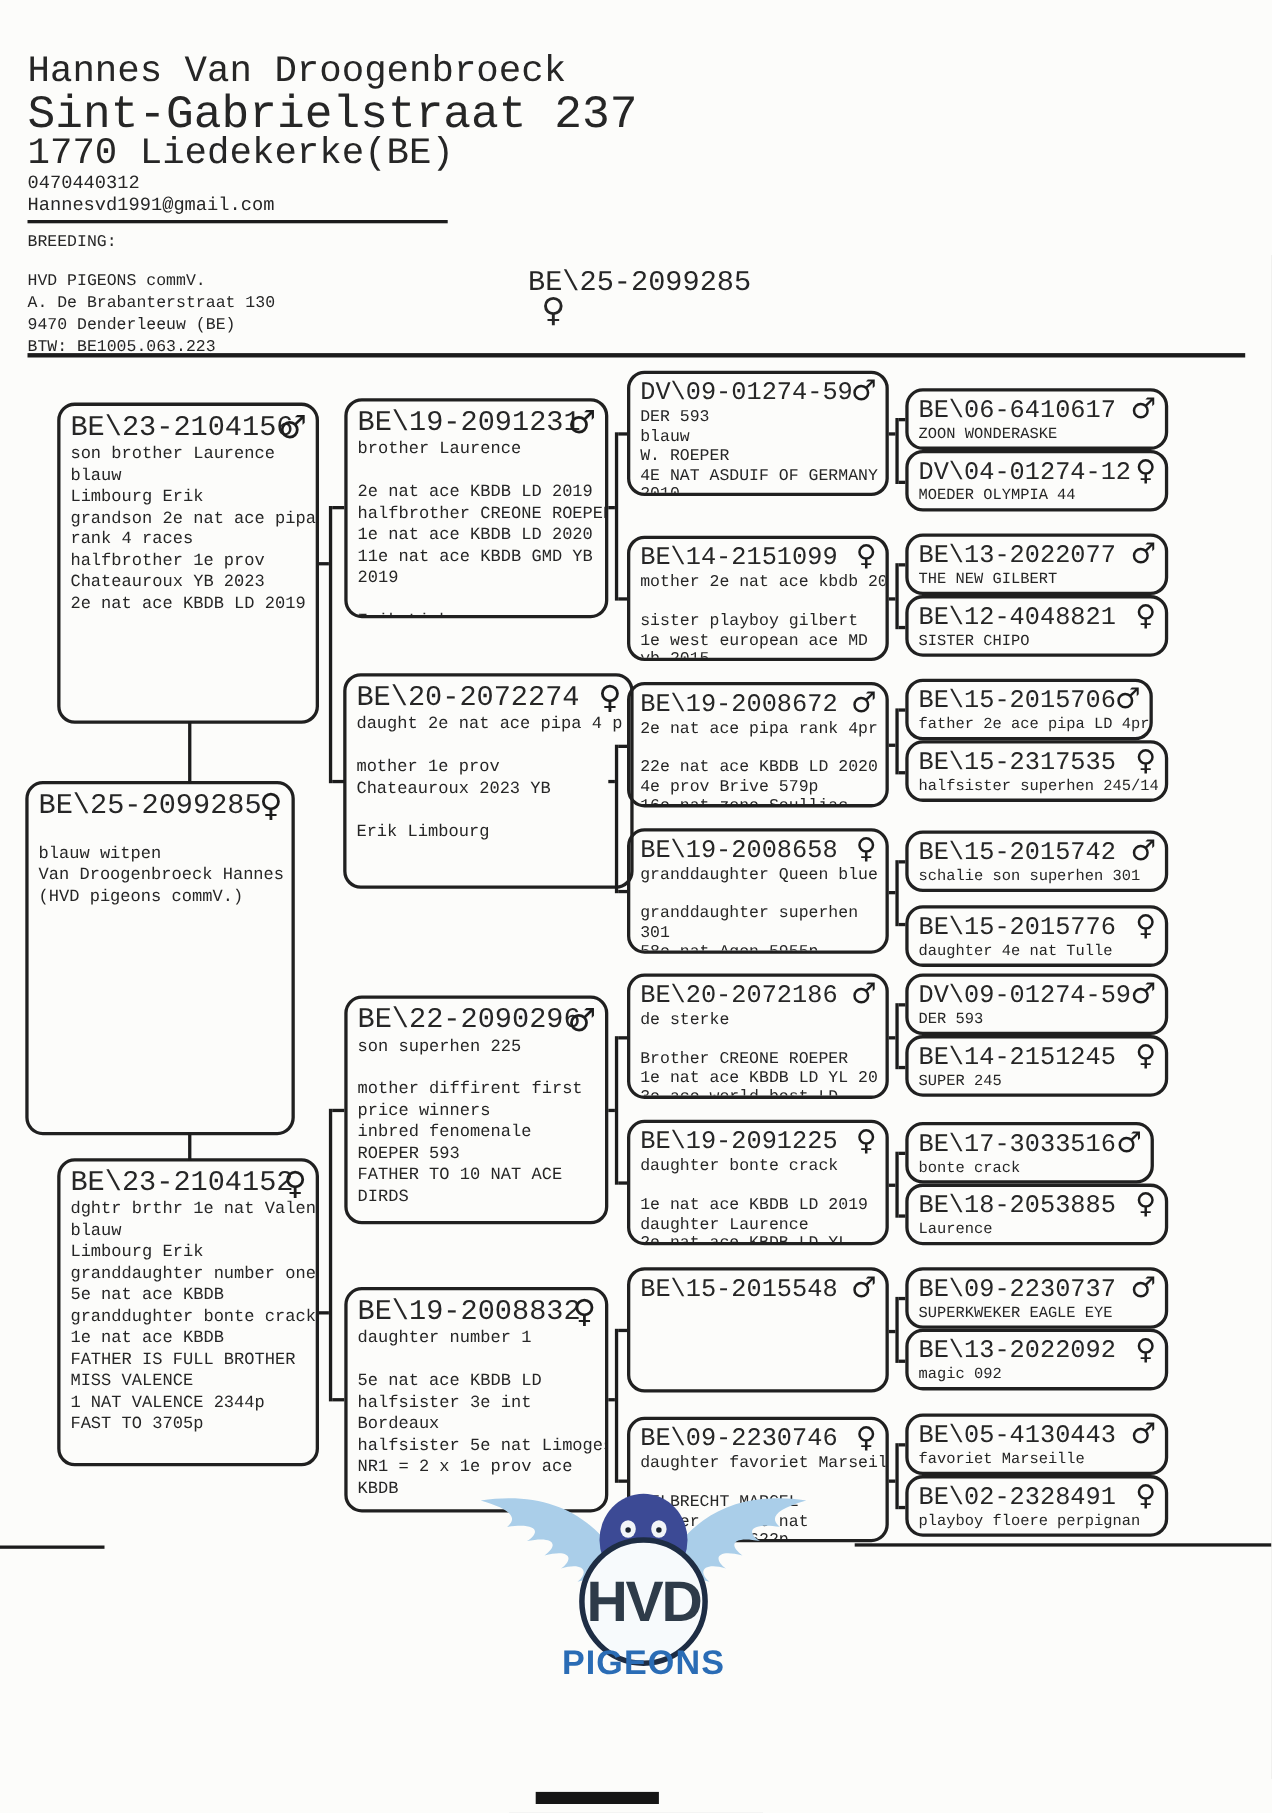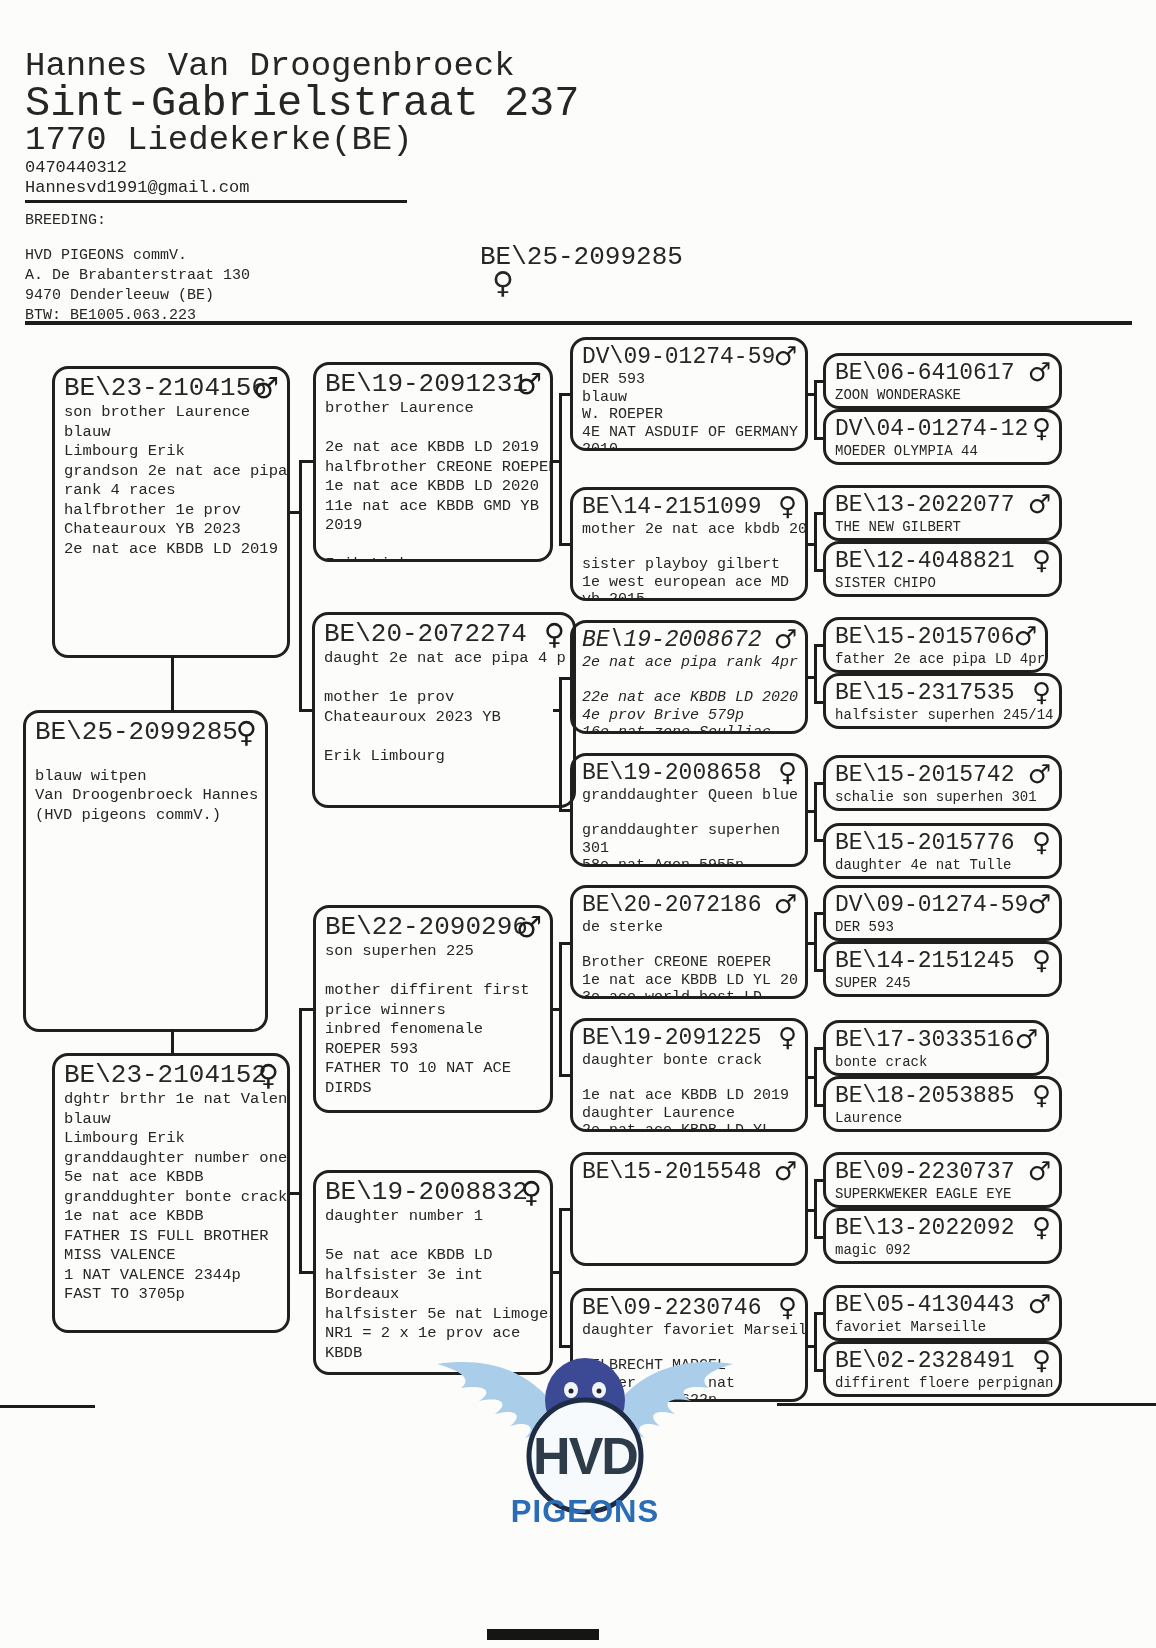--- a/index.html
+++ b/index.html
@@ -148,21 +148,21 @@
   </div>
   <div class="box" style="left:570px;top:487px;width:238px;height:114px;">
     <div class="t23">BE\14-2151099</div>
     <span class="sex sm">♀</span>
     <div class="body c4">mother 2e nat ace kbdb 201
 
 sister playboy gilbert
 1e west european ace MD
 yb 2015</div>
   </div>
-  <div class="box" style="left:570px;top:620px;width:238px;height:114px;font-style:italic;">
+  <div class="box" style="left:570px;top:620px;width:238px;height:114px;">
     <div class="t23">BE\19-2008672</div>
     <span class="sex sm">♂</span>
     <div class="body c4">2e nat ace pipa rank 4pr
 
 22e nat ace KBDB LD 2020
 4e prov Brive 579p
 16e nat zone Soulliac</div>
   </div>
   <div class="box" style="left:570px;top:753px;width:238px;height:114px;">
     <div class="t23">BE\19-2008658</div>
@@ -276,21 +276,21 @@
     <div class="sub5">magic 092</div>
   </div>
   <div class="box" style="left:823px;top:1285px;width:239px;height:56px;">
     <div class="t23">BE\05-4130443</div>
     <span class="sex sm">♂</span>
     <div class="sub5">favoriet Marseille</div>
   </div>
   <div class="box" style="left:823px;top:1341px;width:239px;height:56px;">
     <div class="t23">BE\02-2328491</div>
     <span class="sex sm">♀</span>
-    <div class="sub5">diffirent floere perpignan</div>
+    <div class="sub5">playboy floere perpignan</div>
   </div>
 
   <div class="ln" style="left:171px;top:656px;width:3px;height:56px;"></div>
   <div class="ln" style="left:171px;top:1030px;width:3px;height:25px;"></div>
 
   <div class="ln" style="left:299px;top:460px;width:3px;height:252px;"></div>
   <div class="ln" style="left:290px;top:511px;width:9px;height:3px;"></div>
   <div class="ln" style="left:302px;top:460px;width:11px;height:3px;"></div>
   <div class="ln" style="left:302px;top:709px;width:11px;height:3px;"></div>
 

